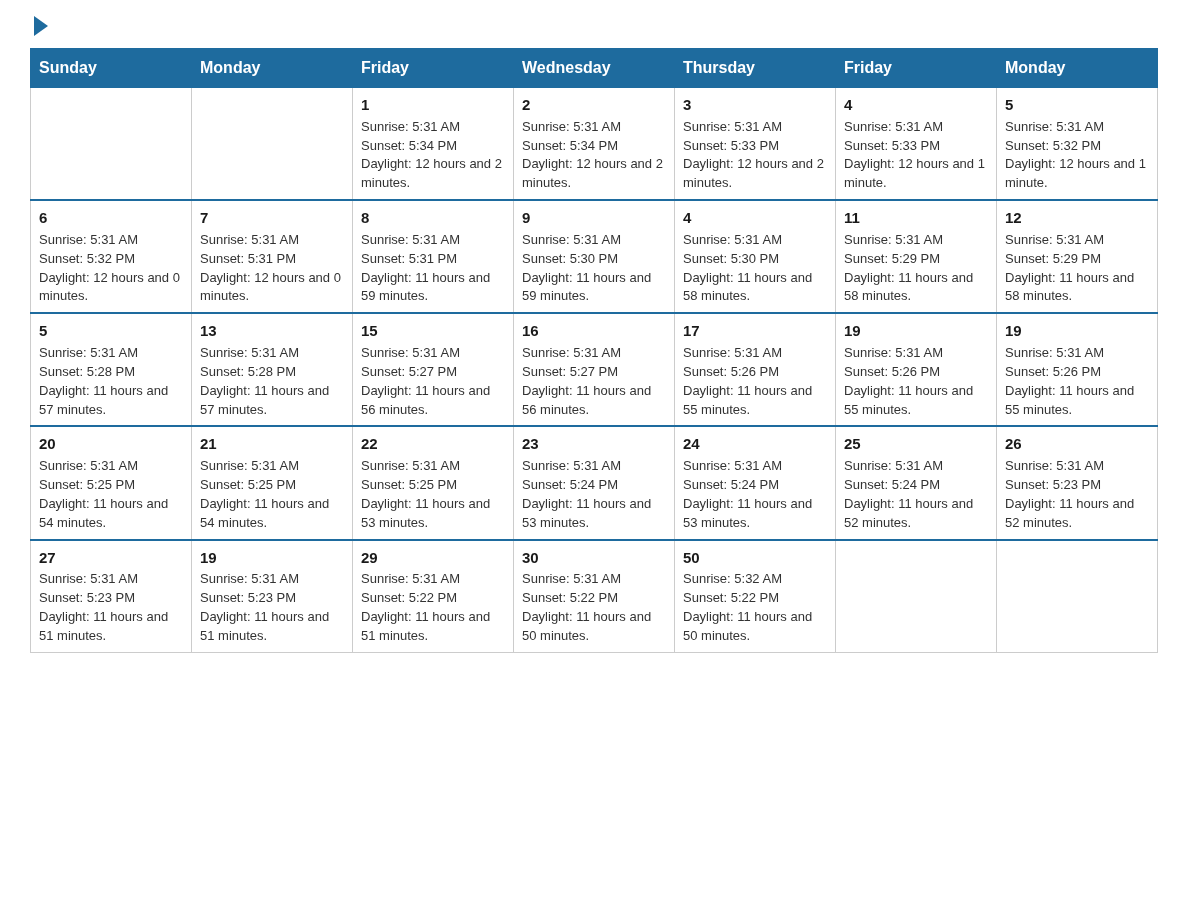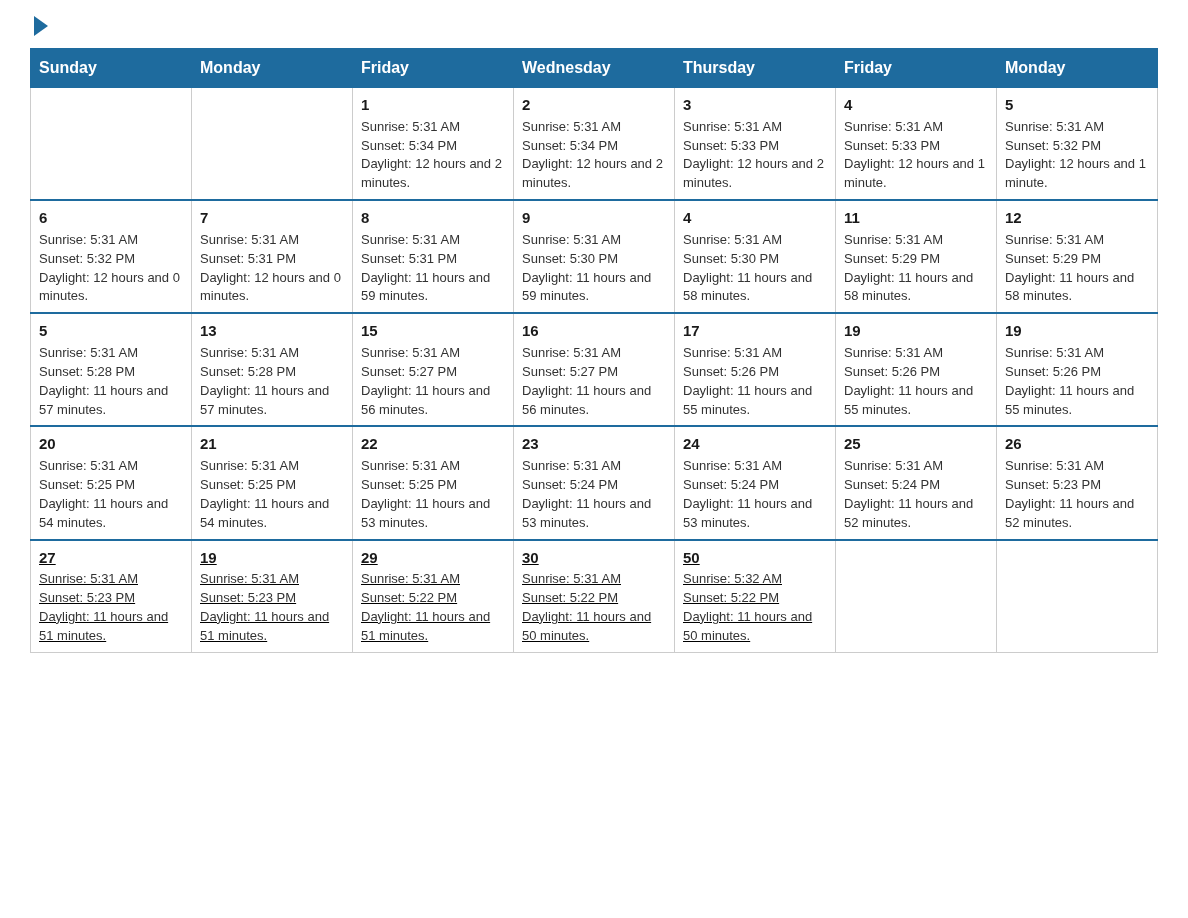--- a/index.html
+++ b/index.html
@@ -90,21 +90,20 @@
     }
     .day-info {
       color: #333;
       font-size: 13px;
     }
     td.empty {
       background: #fff;
     }
     tbody tr:last-child {
       border-bottom: none;
-      text-decoration: underline;
     }
   </style>
 </head>
 <body>
 
 <div class="header-top">
   <div class="logo">
     <div class="logo-general">
       <span></span>
       <div class="arrow"></div>

